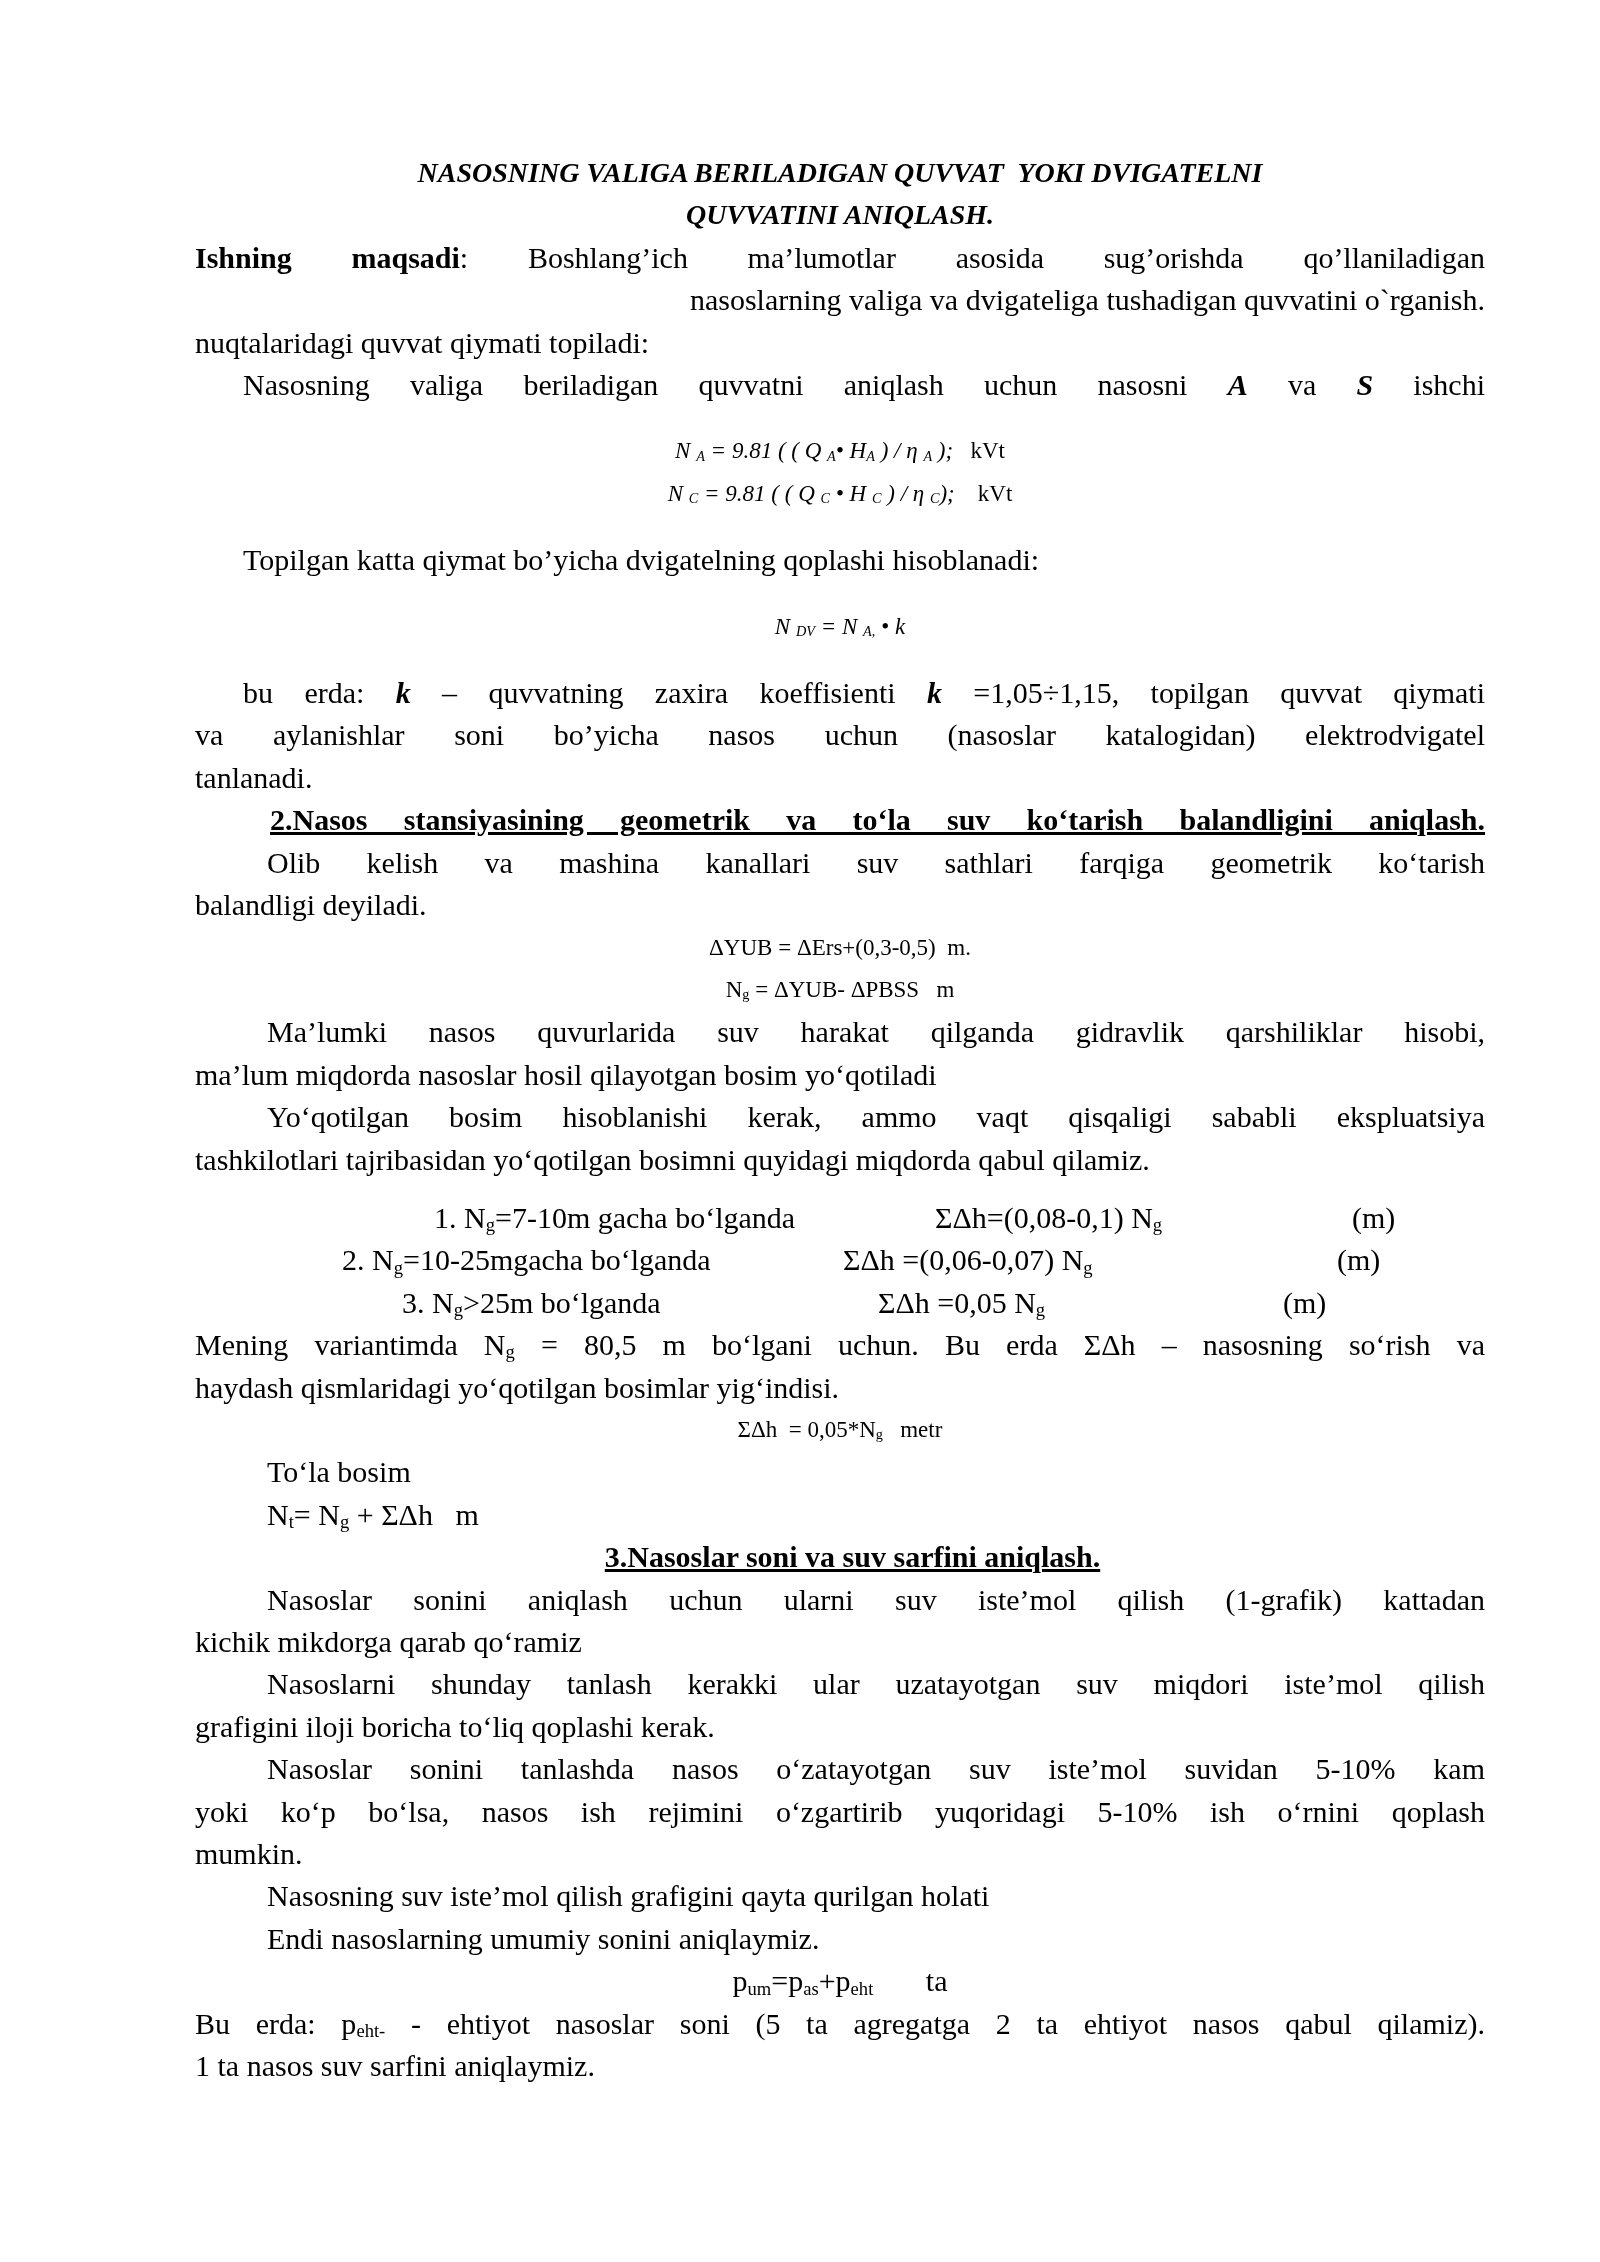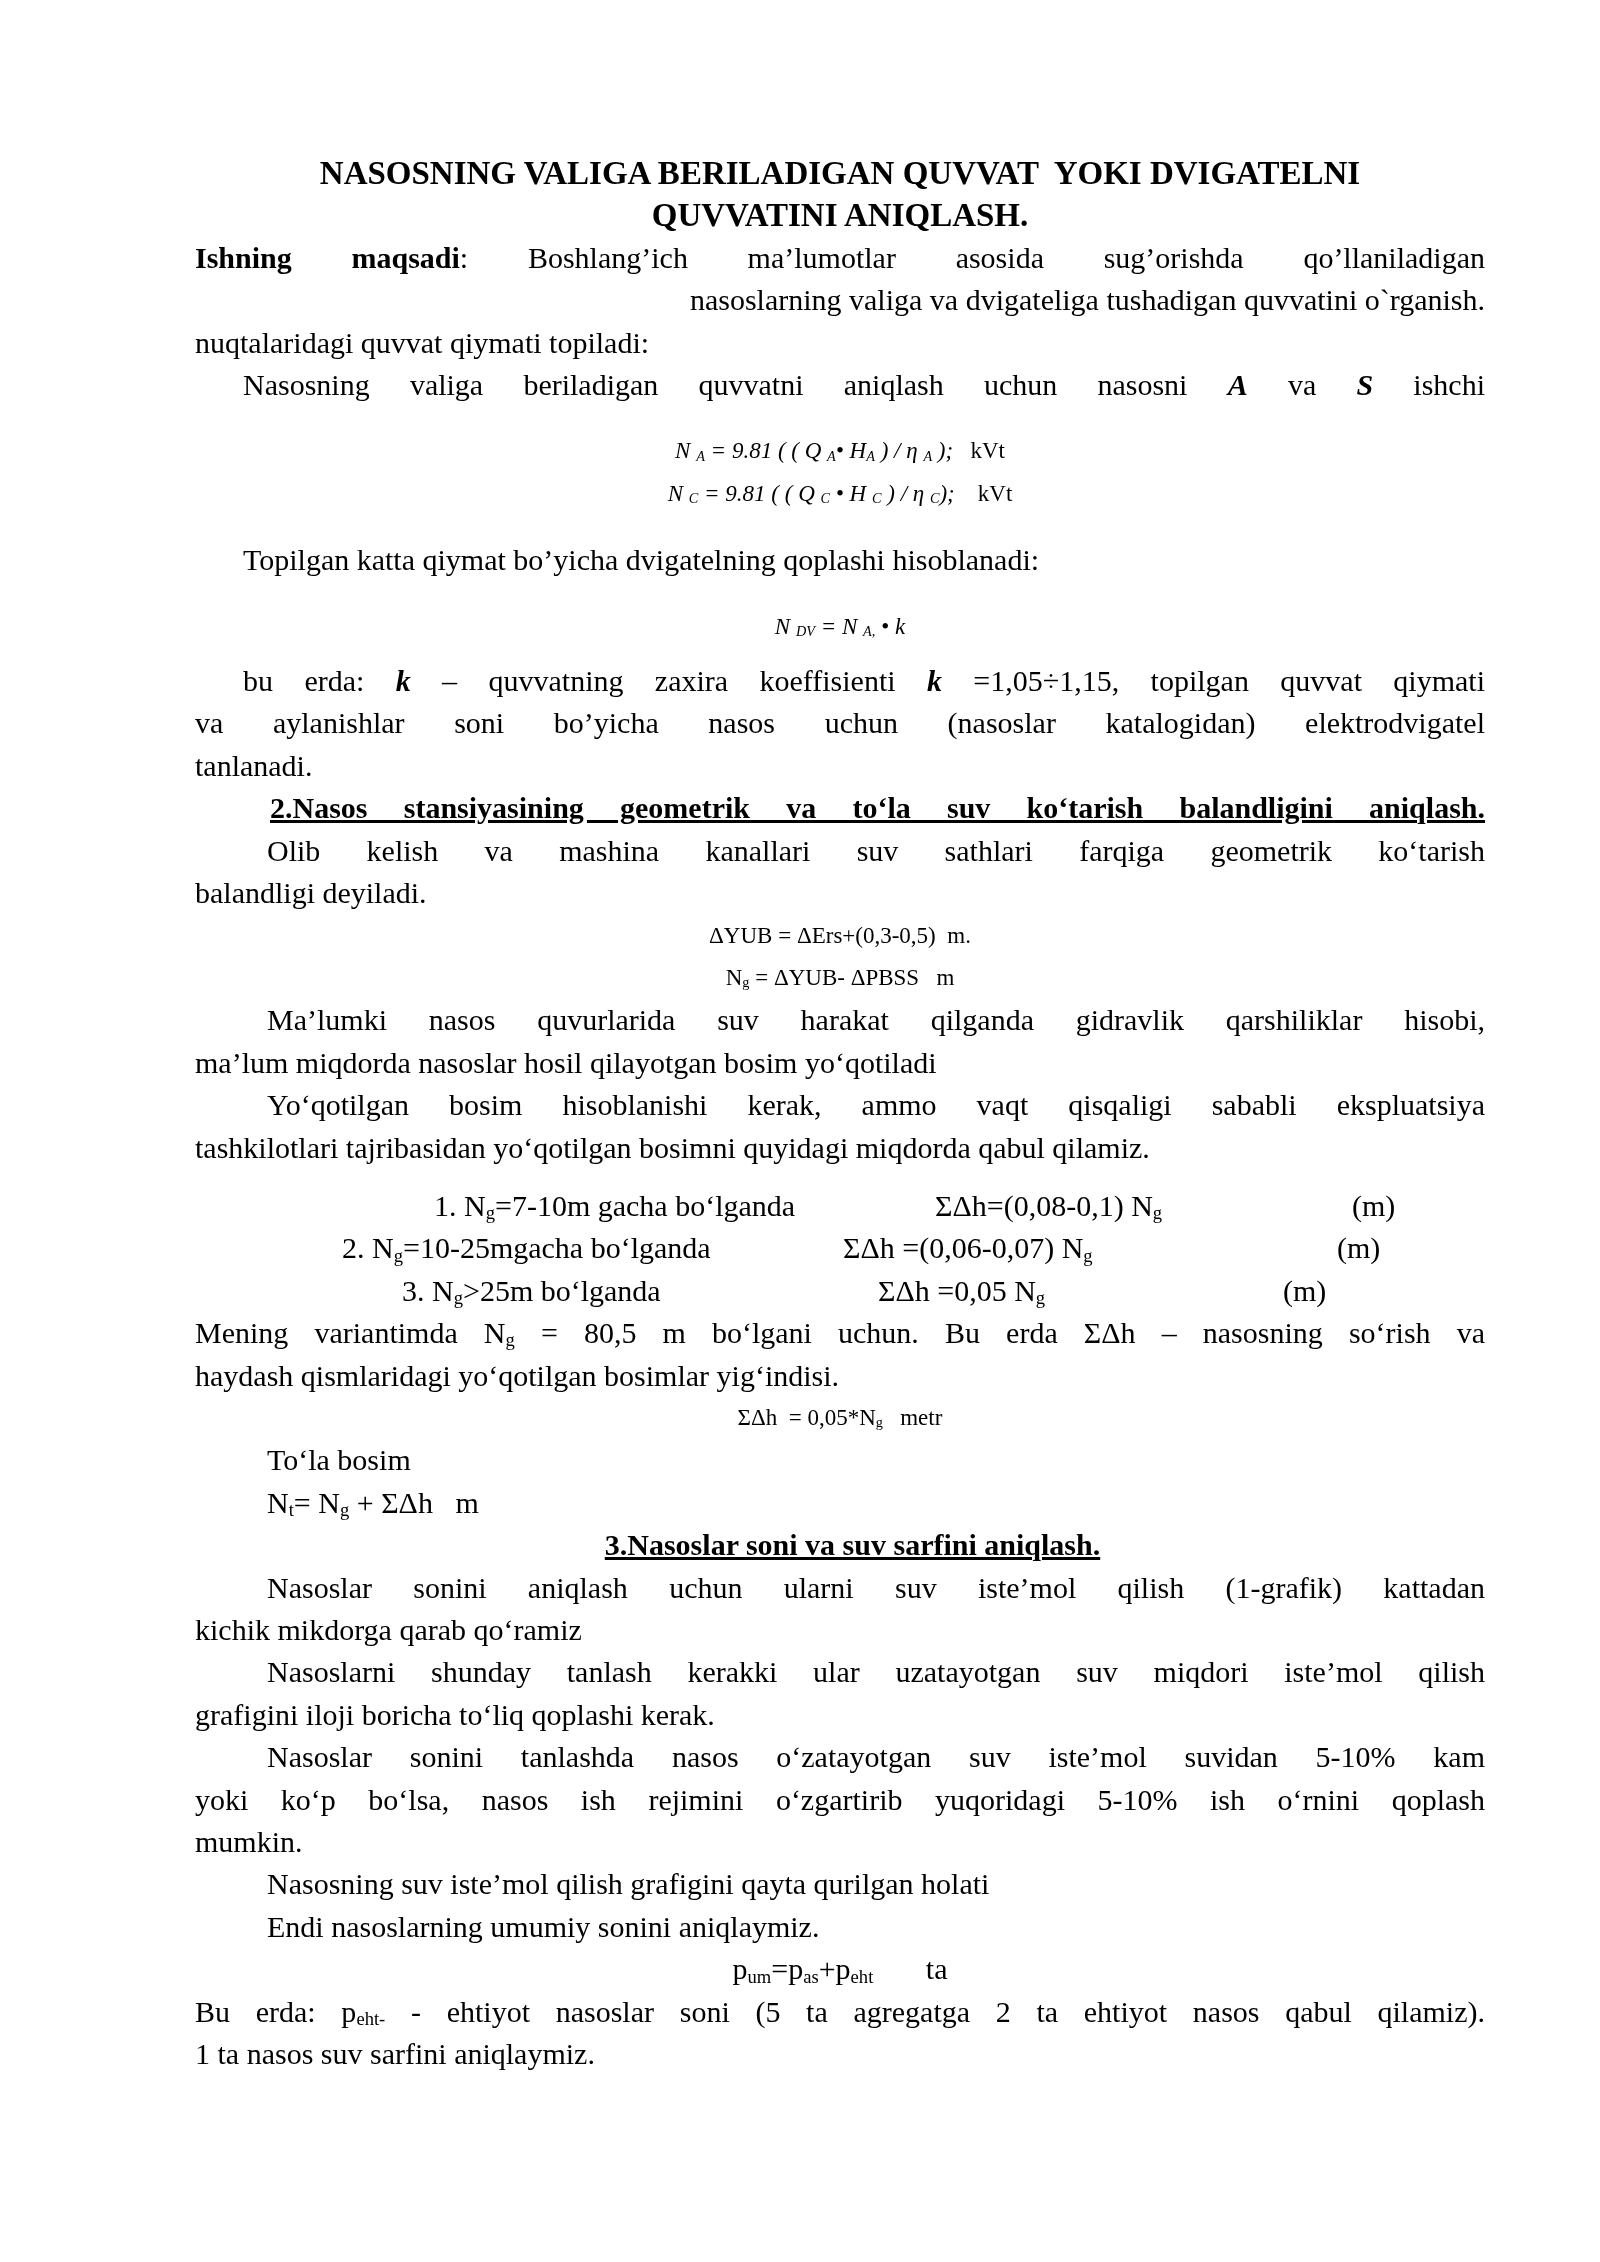--- a/index.html
+++ b/index.html
@@ -25,21 +25,21 @@
     min-height:42.4px;
     text-align:left;
   }
   .just{text-align:justify; text-align-last:justify; text-justify:inter-word;}
   .center{text-align:center; text-align-last:center;}
   .right{text-align:right; text-align-last:right;}
   .ind{text-indent:48px;}
   .ind2{text-indent:72px;}
   .ind3{text-indent:50px;}
   .pre{white-space:pre;}
-  .title{font-size:33px; font-weight:bold;}
+  .title{font-size:28px; font-weight:bold;font-style:italic;}
   .math{font-size:23px; white-space:pre;}
   .row .col{position:absolute; top:0; white-space:pre;}
   .b{font-weight:bold;}
   .i{font-style:italic;}
   .u{text-decoration:underline;margin-left:25px;}
   sub{font-size:0.62em; line-height:0; position:relative; vertical-align:baseline; top:0.18em;}
 </style>
 </head>
 <body>
 
@@ -48,21 +48,21 @@
       <div class="ln center title pre"><span class="b">NASOSNING VALIGA BERILADIGAN QUVVAT  YOKI DVIGATELNI</span></div>
       <div class="ln center title"><span class="b">QUVVATINI ANIQLASH.</span></div>
       <div class="ln just"><span class="b">Ishning maqsadi</span><span>: Boshlang’ich ma’lumotlar asosida sug’orishda qo’llaniladigan</span></div>
       <div class="ln right"><span>nasoslarning valiga va dvigateliga tushadigan quvvatini o`rganish.</span></div>
       <div class="ln"><span>nuqtalaridagi quvvat qiymati topiladi:</span></div>
       <div class="ln just ind"><span>Nasosning valiga beriladigan quvvatni aniqlash uchun nasosni </span><span class="b i">A</span><span> va </span><span class="b i">S</span><span> ishchi</span></div>
       <div class="ln center math" style="margin-top: 24px;"><span class="i">N <sub>A</sub> = 9.81 ( ( Q <sub>A</sub>• H<sub>A</sub> ) / η <sub>A</sub> );</span><span>   kVt</span></div>
       <div class="ln center math"><span class="i">N <sub>C</sub> = 9.81 ( ( Q <sub>C</sub> • H <sub>C</sub> ) / η <sub>C</sub>);</span><span>    kVt</span></div>
       <div class="ln ind" style="margin-top: 24px;"><span>Topilgan katta qiymat bo’yicha dvigatelning qoplashi hisoblanadi:</span></div>
       <div class="ln center math" style="margin-top: 24px;"><span class="i">N <sub>DV</sub> = N <sub>A,</sub> • k</span></div>
-      <div class="ln just ind" style="margin-top: 12px;"><span>bu erda: </span><span class="b i">k</span><span> – quvvatning zaxira koeffisienti </span><span class="b i">k</span><span> =1,05÷1,15, topilgan quvvat qiymati</span></div>
+      <div class="ln just ind" style="margin-top: 24px;"><span>bu erda: </span><span class="b i">k</span><span> – quvvatning zaxira koeffisienti </span><span class="b i">k</span><span> =1,05÷1,15, topilgan quvvat qiymati</span></div>
       <div class="ln just"><span>va aylanishlar soni bo’yicha nasos uchun (nasoslar katalogidan) elektrodvigatel</span></div>
       <div class="ln"><span>tanlanadi.</span></div>
       <div class="ln just ind3"><span class="b u">2.Nasos stansiyasining geometrik va to‘la suv ko‘tarish balandligini aniqlash.</span></div>
       <div class="ln just ind2"><span>Olib kelish va mashina kanallari suv sathlari farqiga geometrik ko‘tarish</span></div>
       <div class="ln"><span>balandligi deyiladi.</span></div>
       <div class="ln center math"><span>ΔYUB = ΔErs+(0,3-0,5)  m.</span></div>
       <div class="ln center math"><span>N<sub>g</sub> = ΔYUB- ΔPBSS   m</span></div>
       <div class="ln just ind2"><span>Ma’lumki nasos quvurlarida suv harakat qilganda gidravlik qarshiliklar hisobi,</span></div>
       <div class="ln"><span>ma’lum miqdorda nasoslar hosil qilayotgan bosim yo‘qotiladi</span></div>
       <div class="ln just ind2"><span>Yo‘qotilgan bosim hisoblanishi kerak, ammo vaqt qisqaligi sababli ekspluatsiya</span></div>

